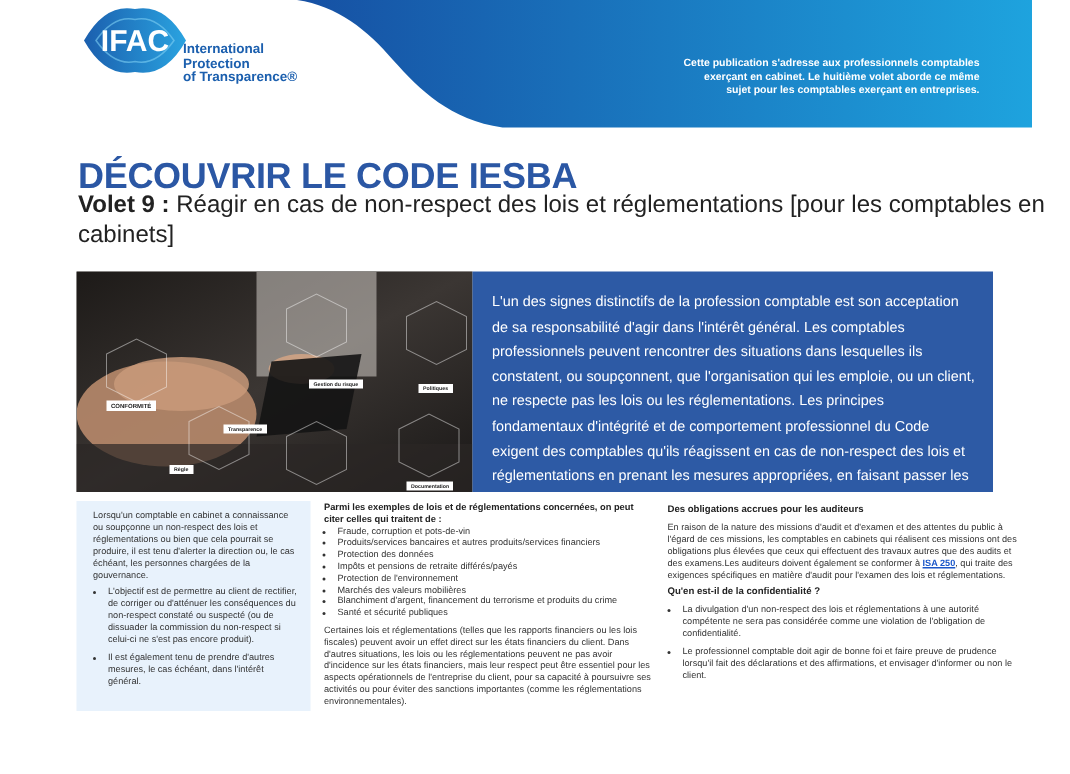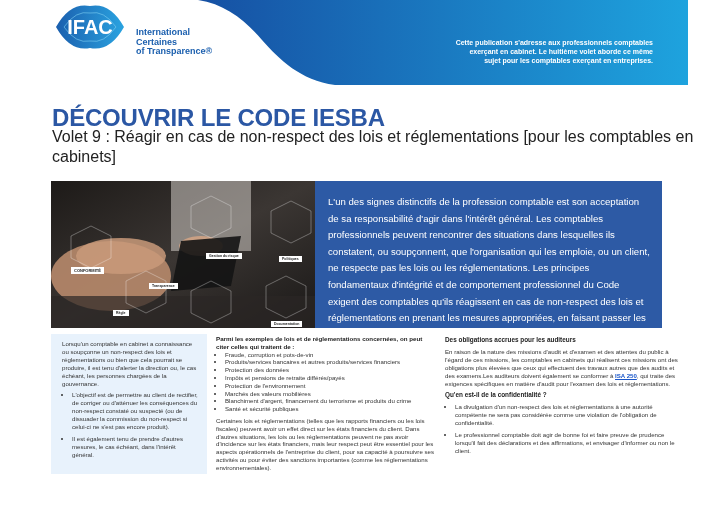--- a/index.html
+++ b/index.html
@@ -1,24 +1,24 @@
 <!DOCTYPE html>
 <html><head>
 <meta charset="utf-8">
 <style>
   html,body{margin:0;padding:0;background:#fff;}
   body{width:713px;height:516px;position:relative;overflow:hidden;font-family:"Liberation Sans",sans-serif;color:#222;}
   .header-band{position:absolute;left:0;top:0;width:713px;height:88px;}
   .header-band svg{position:absolute;left:0;top:0;}
   .logo{position:absolute;left:50px;top:2px;width:80px;height:50px;}
-  .logo-text{position:absolute;left:136px;top:28px;font-size:9px;line-height:9.5px;font-weight:bold;color:#1b5fae;}
+  .logo-text{position:absolute;left:122px;top:28px;font-size:9px;line-height:9.5px;font-weight:bold;color:#1b5fae;}
   .header-note{position:absolute;right:60px;top:38px;width:200px;text-align:right;color:#fff;font-size:7px;line-height:9px;font-weight:bold;}
   .main-title{position:absolute;left:52px;top:104px;font-size:24px;font-weight:bold;color:#2b57a4;letter-spacing:-0.2px;}
   .subtitle{position:absolute;left:52px;top:127px;width:650px;font-size:16px;line-height:20px;color:#222;}
-  .subtitle b{font-weight:normal;text-align:right;}
+  .subtitle b{font-weight:bold;text-align:right;}
   .hero-img{position:absolute;left:51px;top:181px;width:264px;height:147px;overflow:hidden;background:#2a2623;}
   .intro-box{position:absolute;left:315px;top:181px;width:347px;height:147px;background:#2d5aa5;color:#fff;font-size:9.6px;line-height:16.6px;padding:13px 10px 0 13px;box-sizing:border-box;}
   .left-box{position:absolute;left:51px;top:334px;width:156px;height:140px;background:#e8f2fc;font-size:6.1px;line-height:7.9px;padding:6px 9px 0 11px;box-sizing:border-box;color:#333;}
   .left-box ul{margin:4px 0 0 0;padding:0 0 0 10px;}
   .left-box li{margin-bottom:4px;}
   .mid-col{position:absolute;left:216px;top:335px;width:220px;font-size:6.1px;line-height:7.8px;color:#333;}
   .mid-col h4{margin:0;font-size:6.2px;font-weight:bold;color:#222;}
   .mid-col ul{margin:0;padding:0 0 0 9px;}
   .mid-col p{margin:4px 0 0 0;}
   .right-col{position:absolute;left:445px;top:336px;width:236px;font-size:6.1px;line-height:7.9px;color:#333;}
@@ -52,21 +52,21 @@
           <stop offset="1" stop-color="#2aa3e0"></stop>
         </linearGradient>
     </defs>
     <path d="M6,25 Q20,0 40,4 Q60,0 74,25 Q60,50 40,46 Q20,50 6,25 Z" fill="url(#lg)"></path>
     <path d="M14,25 Q26,8 40,11 Q54,8 66,25 Q54,42 40,39 Q26,42 14,25 Z" fill="none" stroke="#7fd0f3" stroke-width="1" opacity="0.6"></path>
     <text x="40" y="32" text-anchor="middle" font-family="Liberation Sans, sans-serif" font-weight="bold" font-size="20" fill="#fff">IFAC</text>
   </svg>
 </div>
 <div class="logo-text">
   <div>International</div>
-  <div>Certaines</div>
+  <div>Protection</div>
   <div>of Transparence®</div>
 </div>
 <div class="header-note">Cette publication s'adresse aux professionnels comptables exerçant en cabinet. Le huitième volet aborde ce même sujet pour les comptables exerçant en entreprises.</div>
 
 <div class="main-title">DÉCOUVRIR LE CODE IESBA</div>
 <div class="subtitle">
   <b>Volet 9 :</b>
   <span>Réagir en cas de non-respect des lois et réglementations [pour les comptables en cabinets]</span>
 </div>
 

